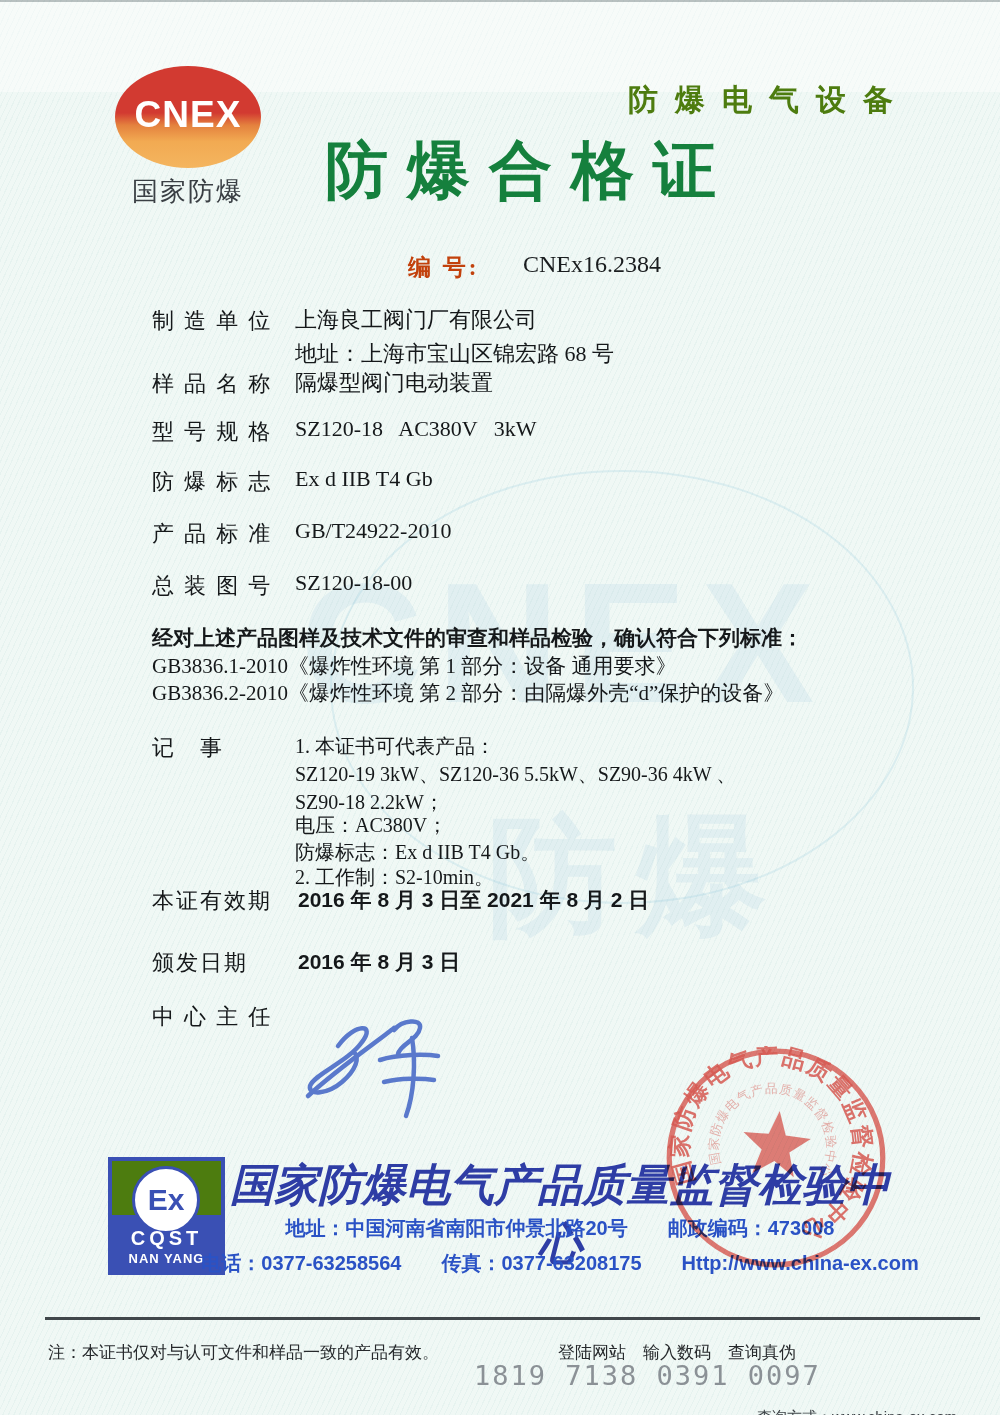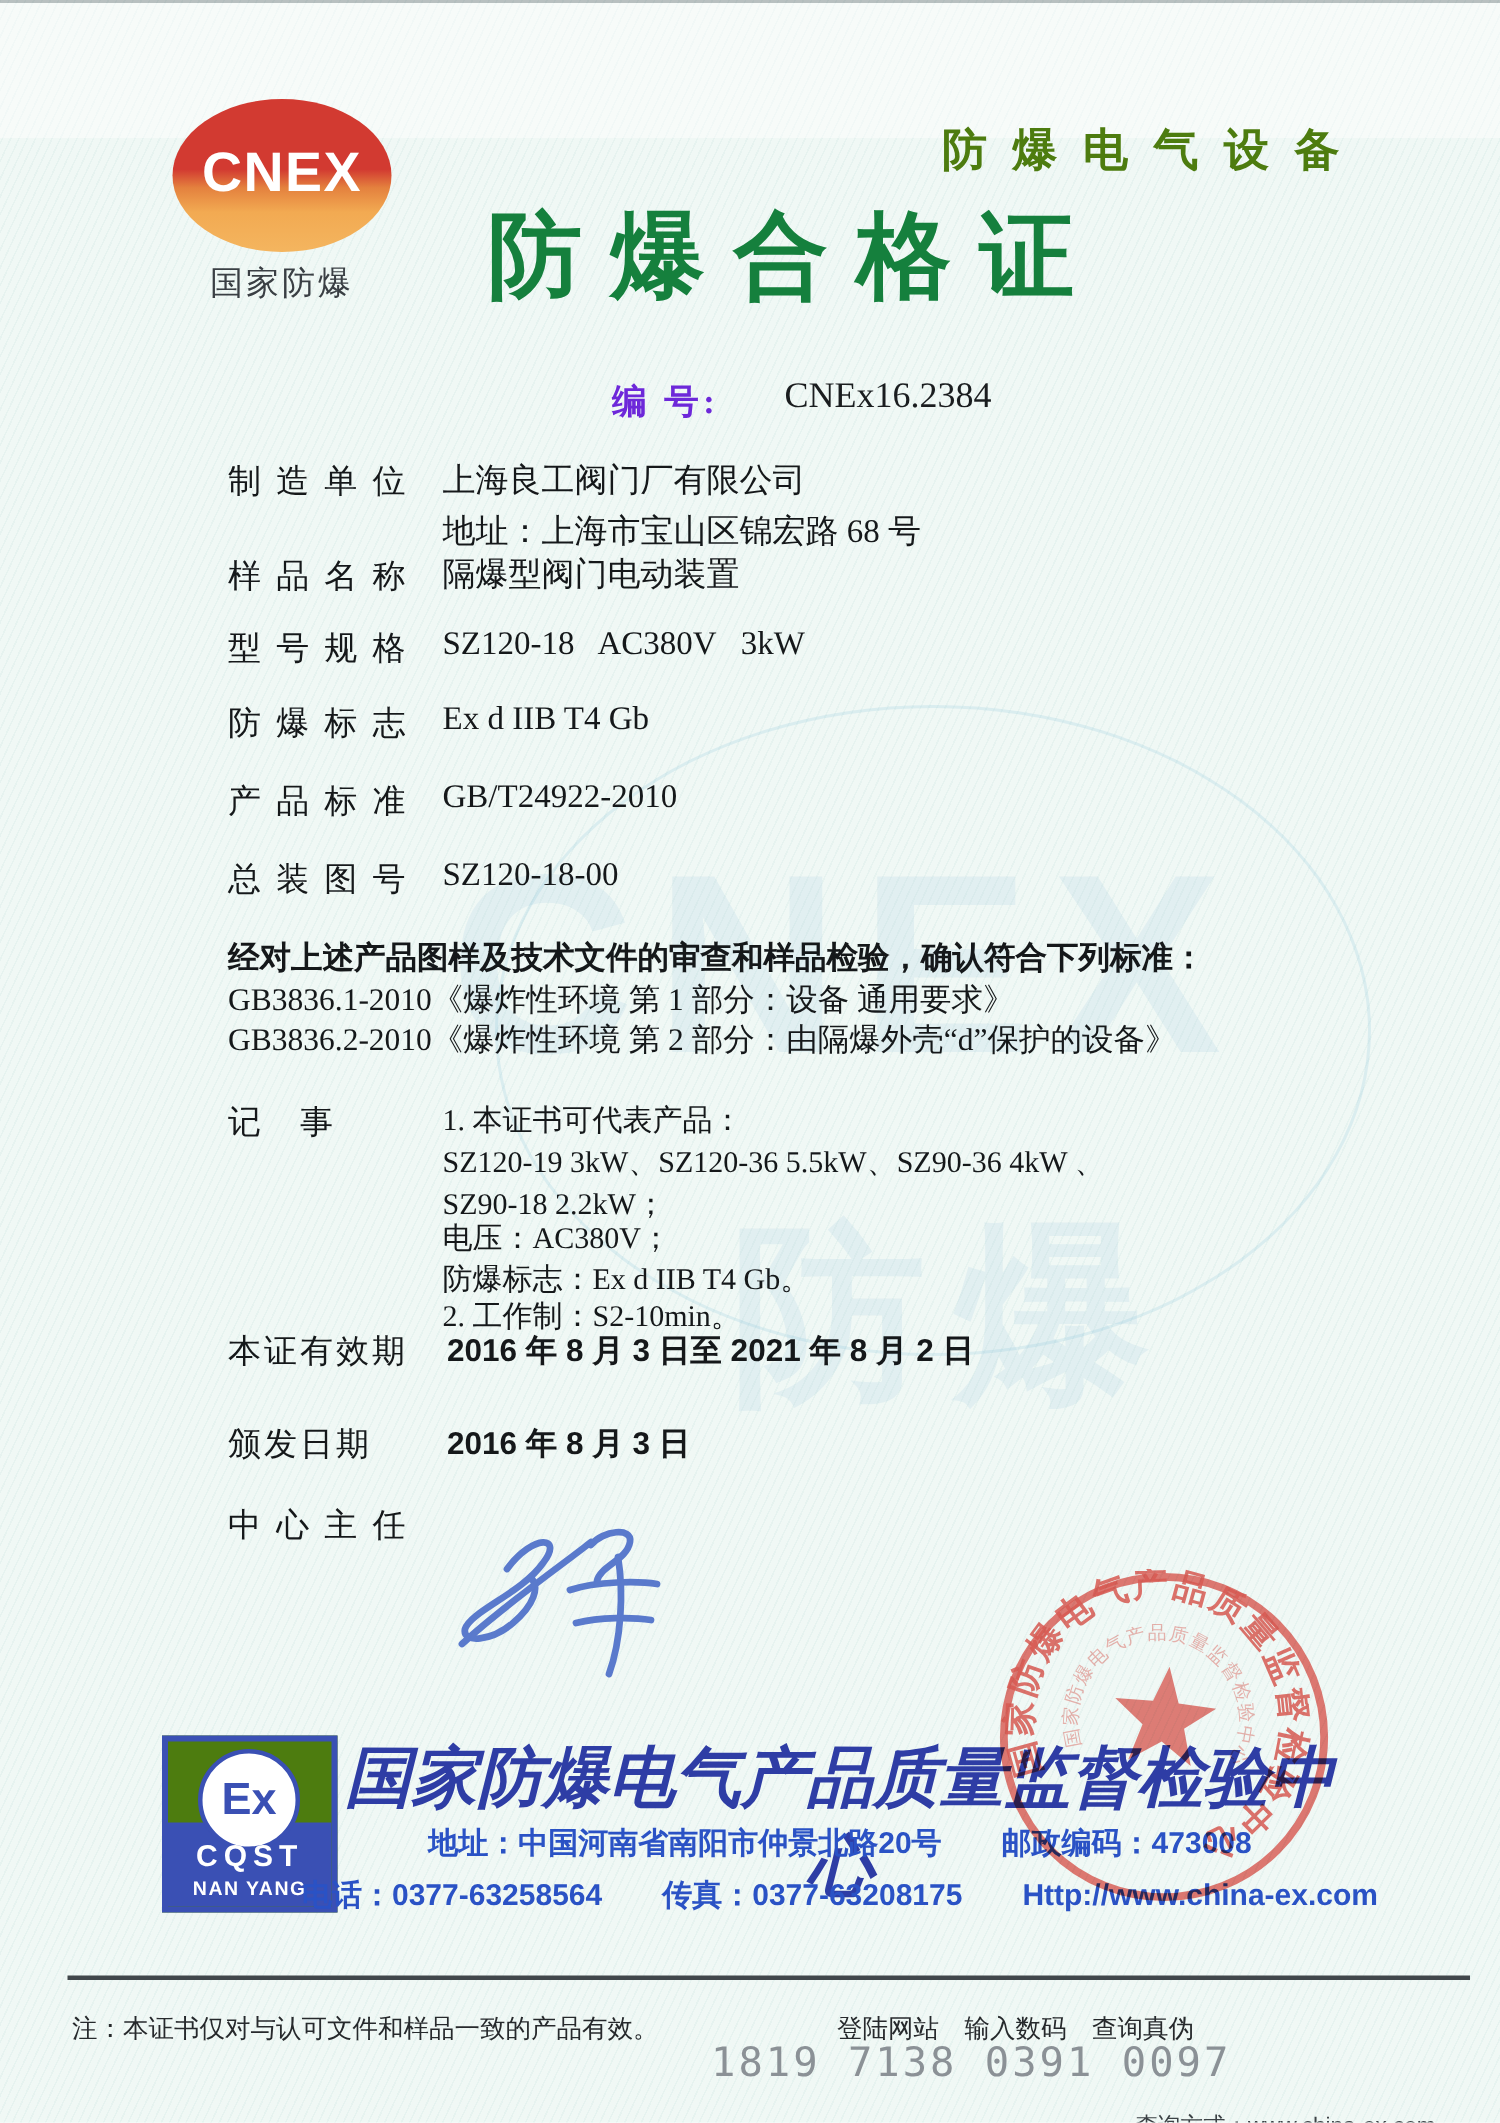--- a/index.html
+++ b/index.html
@@ -19,28 +19,28 @@
   .wm1{left:300px;top:545px;font-size:170px;letter-spacing:14px;font-family:"Liberation Sans",sans-serif;}
   .wm2{left:440px;top:790px;font-size:130px;letter-spacing:20px;margin-left:47px;}
   .wmcircle{left:330px;top:470px;width:580px;height:430px;border-radius:50%;
             border:2px solid rgba(120,190,215,0.18);z-index:0;}
   .z{z-index:1;}
   
   .logo{left:115px;top:66px;width:146px;height:102px;border-radius:50%;
         background:linear-gradient(180deg,#d23a31 0%,#d23a31 46%,#e4813e 58%,#f2aa52 74%,#f4b55f 100%);
         display:flex;align-items:center;justify-content:center;}
   .logo-text{color:#ffffff;font-size:37px;font-weight:bold;letter-spacing:1px;margin-top:-4px;}
-  .logo-caption{left:100px;top:174px;width:176px;text-align:center;font-size:22px;color:#3a3f44;letter-spacing:2px;}
+  .logo-caption{left:100px;top:174px;width:176px;text-align:center;font-size:26px;color:#3a3f44;letter-spacing:2px;}
   .subtitle{left:150px;top:80px;width:760px;text-align:right;font-size:30px;font-weight:bold;
             color:#4d7c0f;letter-spacing:17px;}
   .title{left:150px;top:128px;width:760px;text-align:center;font-size:63px;font-weight:bold;
          color:#15803d;letter-spacing:19px;}
   
   .certno-label{left:408px;top:252px;font-family:"Liberation Serif",serif;font-size:23px;
-                font-weight:bold;color:#6d28d9;letter-spacing:3px;}
+                font-weight:bold;color:#c2410c;letter-spacing:3px;}
   .certno-value{left:523px;top:251px;font-family:"Liberation Serif",serif;font-size:24px;color:#1a1d1f;}
   
   .flabel{position:absolute;left:152px;font-size:22px;color:#15181a;letter-spacing:2px;font-weight:500;}
   .fval{position:absolute;left:295px;font-family:"Liberation Serif",serif;font-size:22px;color:#15181a;}
   .sans-bold{font-family:"Liberation Sans",sans-serif;font-weight:bold;font-size:21px;}
   .para{position:absolute;left:152px;color:#15181a;}
   .para-intro{font-weight:600;font-size:21px;}
   .para-std{font-family:"Liberation Serif",serif;font-size:21px;}
   .remark-line{position:absolute;left:295px;font-family:"Liberation Serif",serif;font-size:20px;color:#15181a;}
   

